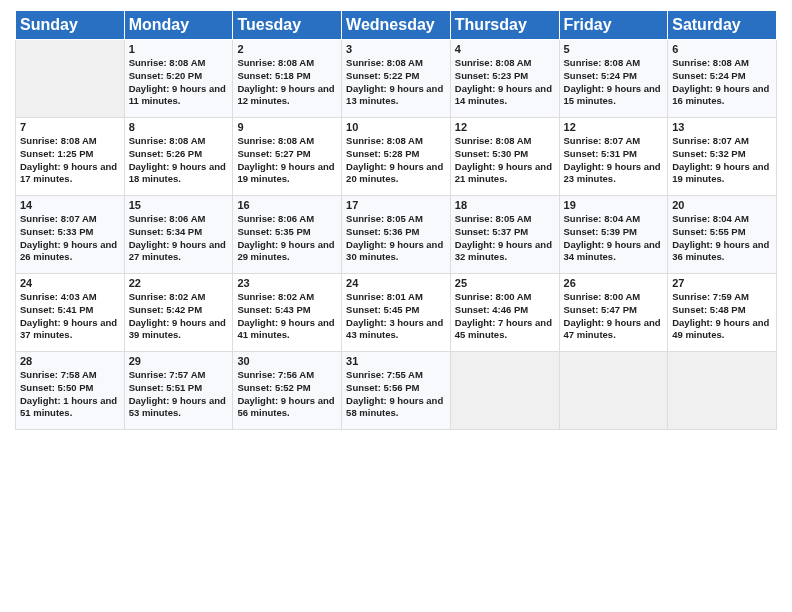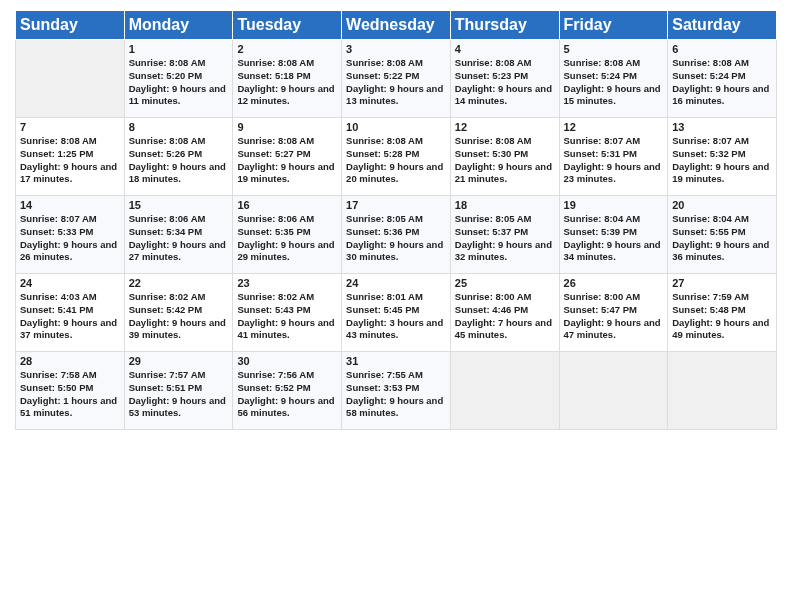--- a/index.html
+++ b/index.html
@@ -370,21 +370,21 @@
           <div class="cell-content">
             <div>Sunrise: 7:56 AM</div>
             <div>Sunset: 5:52 PM</div>
             <div>Daylight: 9 hours and 56 minutes.</div>
           </div>
         </td>
           <td>
           <span class="day-num">31</span>
           <div class="cell-content">
             <div>Sunrise: 7:55 AM</div>
-            <div>Sunset: 3:53 PM</div>
+            <div>Sunset: 5:56 PM</div>
             <div>Daylight: 9 hours and 58 minutes.</div>
           </div>
         </td>
           <td class="empty"></td>
           <td class="empty"></td>
           <td class="empty"></td>
         </tr>
       </tbody>
   </table>
 </div>

